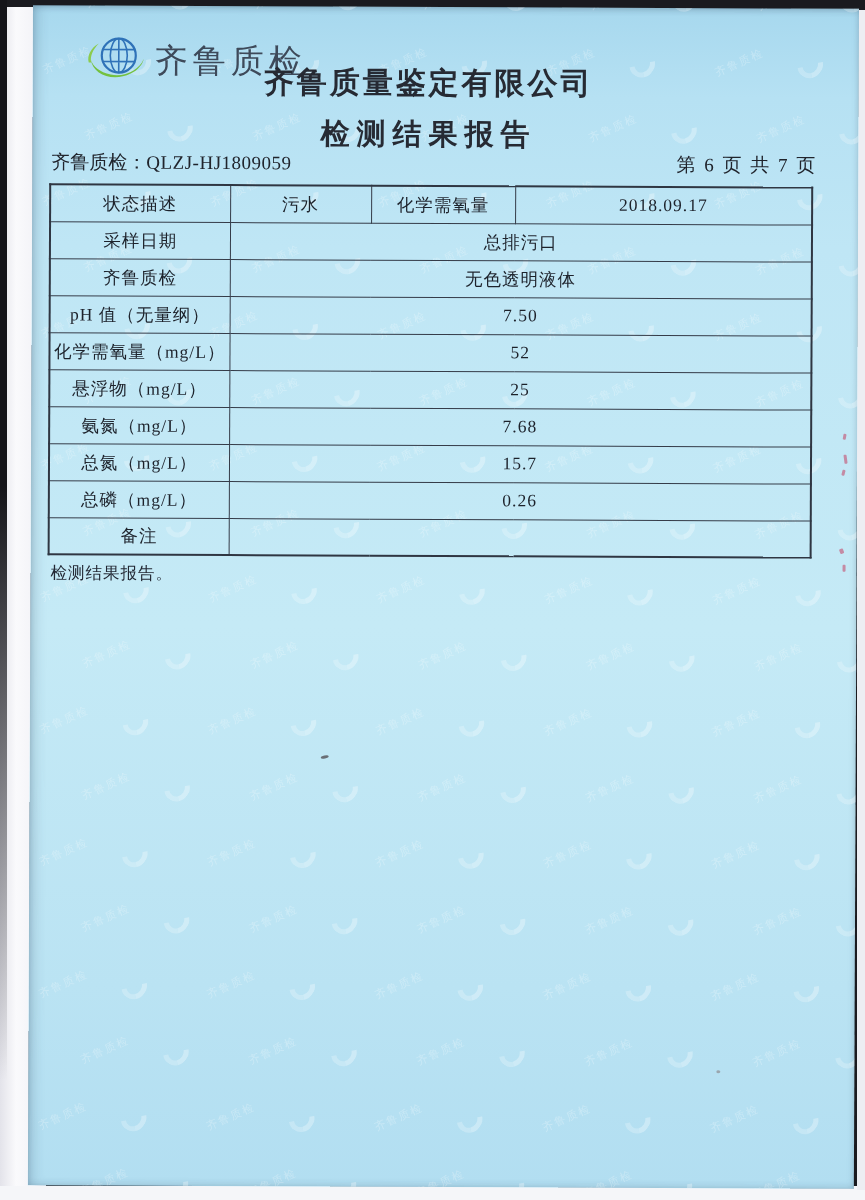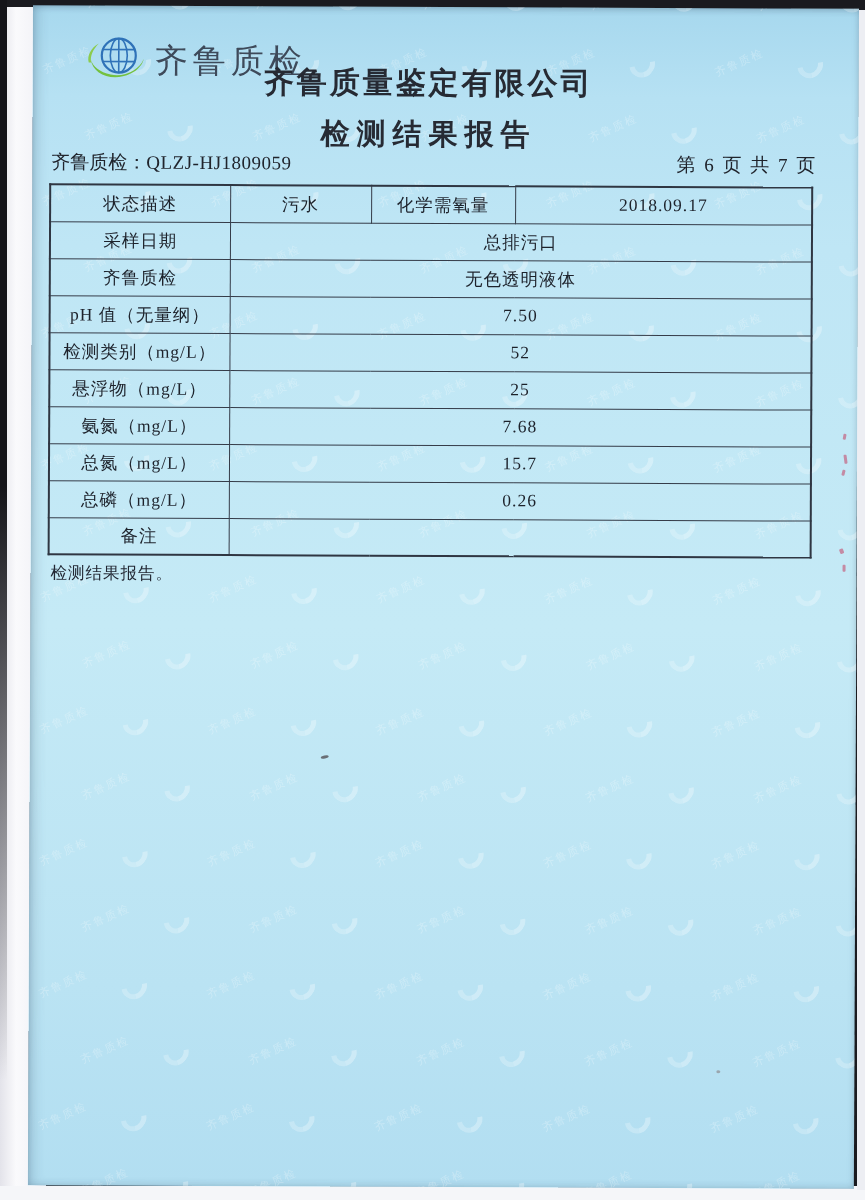--- a/index.html
+++ b/index.html
@@ -528,21 +528,21 @@
           </tr>
           <tr>
             <td>齐鲁质检</td>
             <td colspan="3">无色透明液体</td>
           </tr>
           <tr>
             <td>pH 值（无量纲）</td>
             <td colspan="3">7.50</td>
           </tr>
           <tr>
-            <td>检测类别（mg/L）</td>
+            <td>化学需氧量（mg/L）</td>
             <td colspan="3">52</td>
           </tr>
           <tr>
             <td>悬浮物（mg/L）</td>
             <td colspan="3">25</td>
           </tr>
           <tr>
             <td>氨氮（mg/L）</td>
             <td colspan="3">7.68</td>
           </tr>

